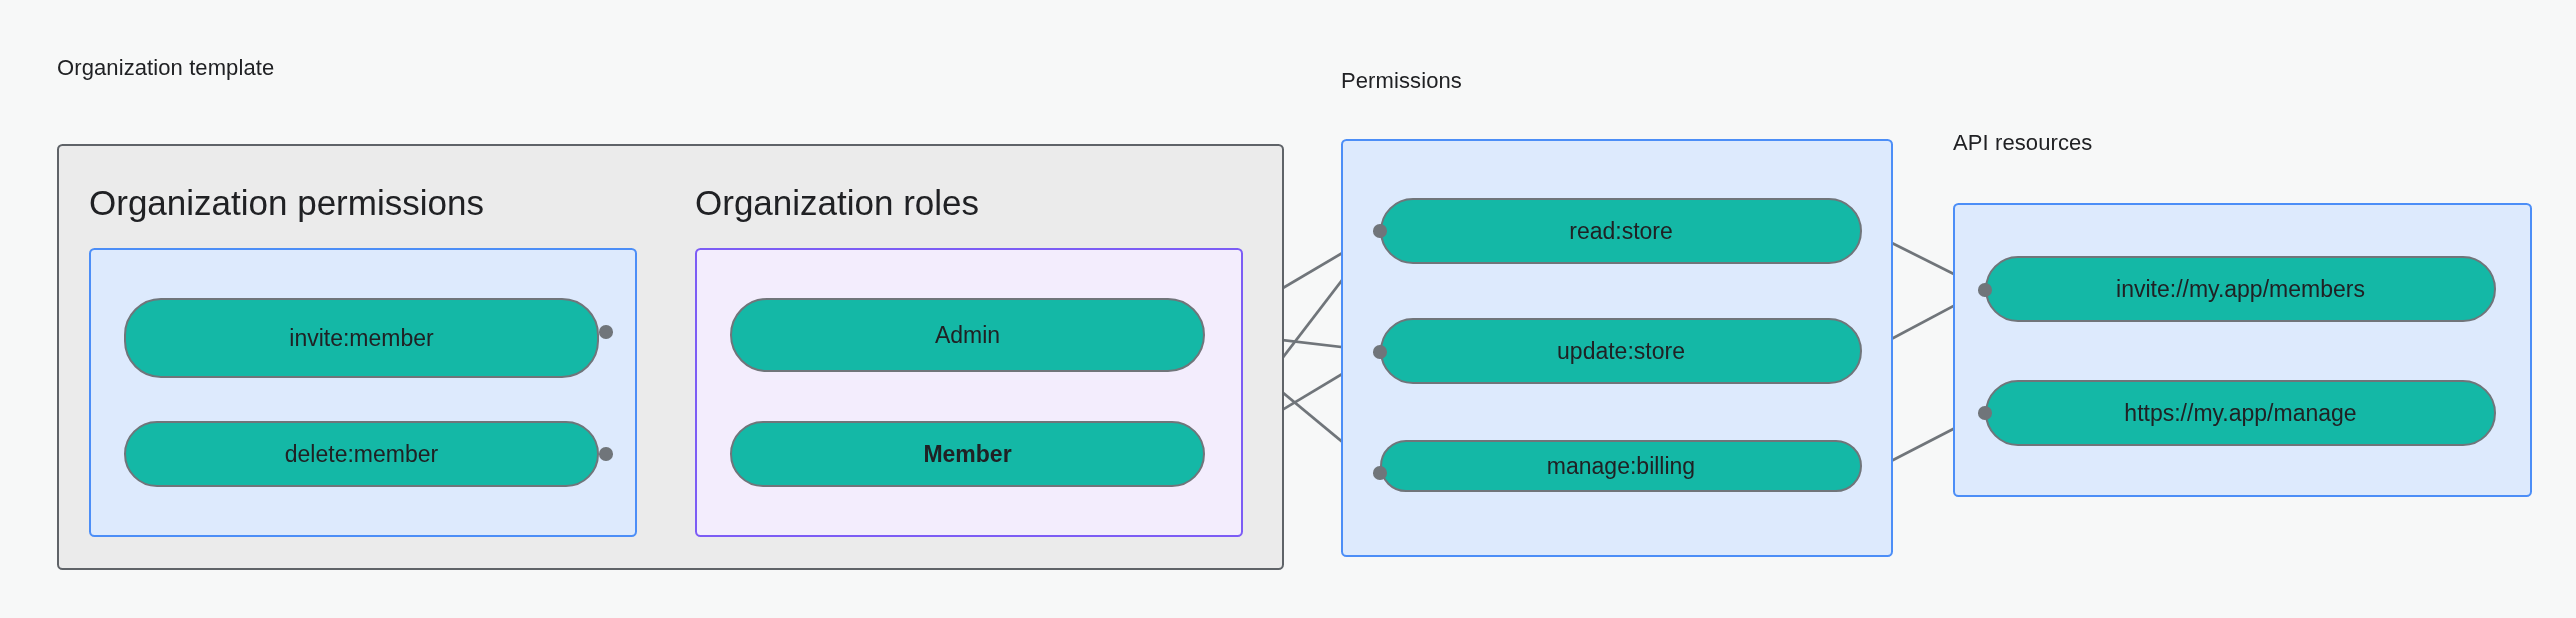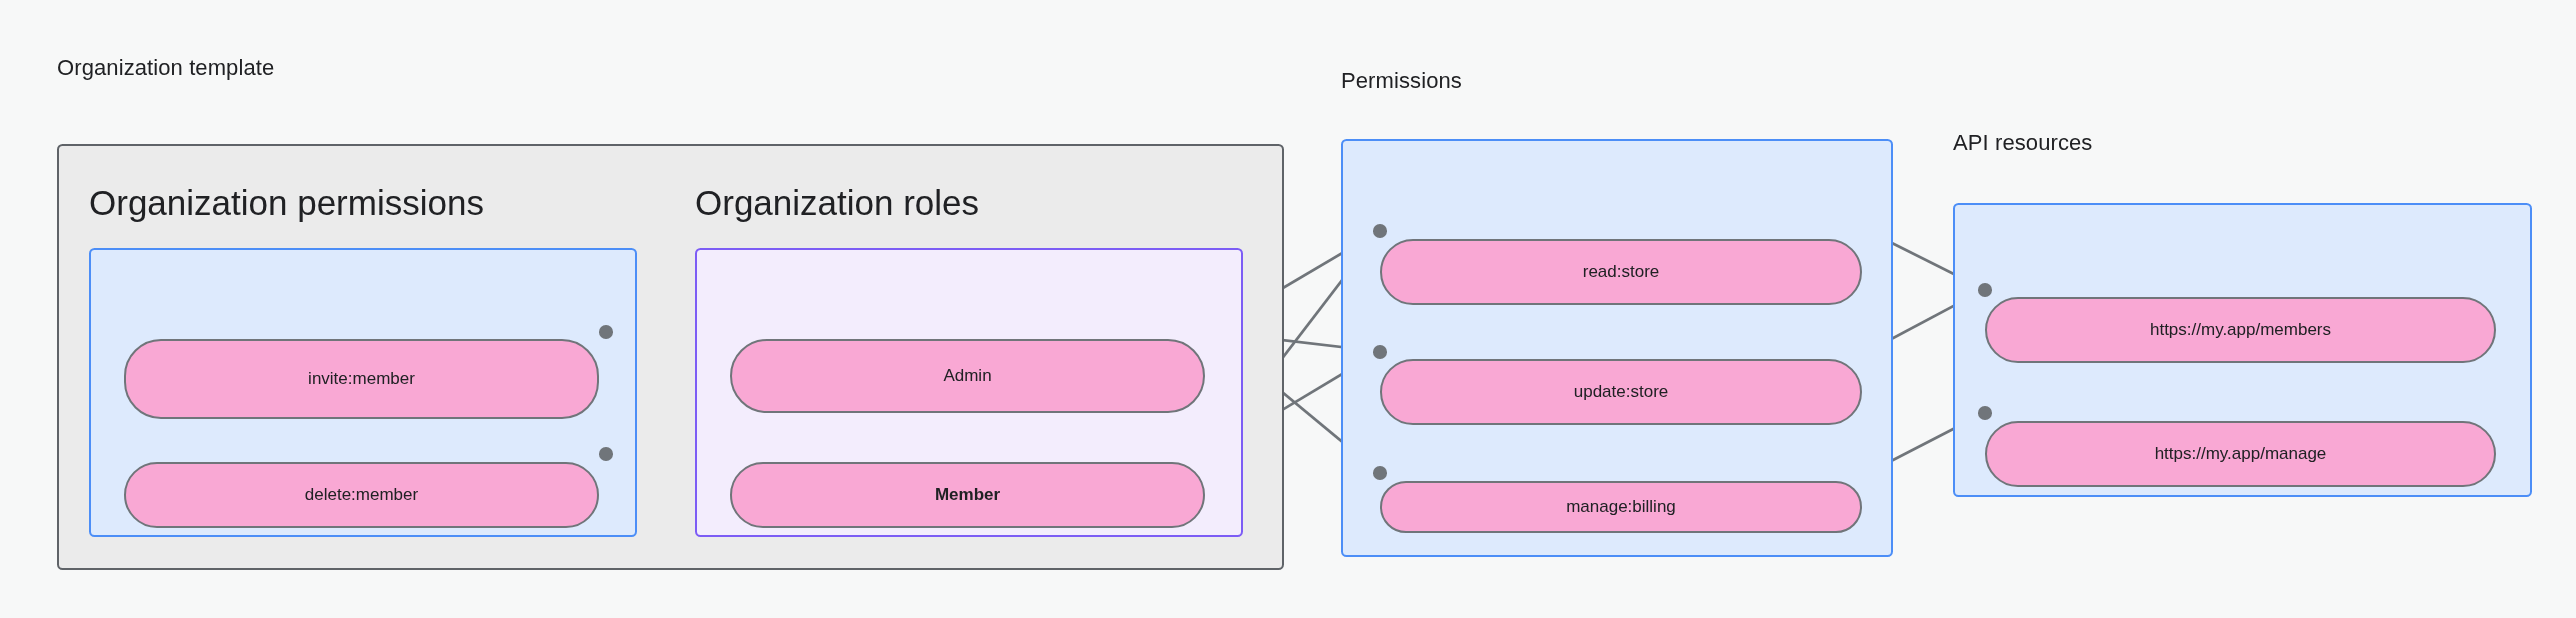--- a/index.html
+++ b/index.html
@@ -71,31 +71,30 @@
     font-size: 35px;
     color: #202124;
     white-space: nowrap;
     z-index: 4;
   }
 
   
   .pill {
     position: absolute;
     box-sizing: border-box;
-    background: #f9a8d4;
+    background: #14b8a6;
     border: 2.7px solid #70757a;
     border-radius: 37px;
     display: flex;
     align-items: center;
     justify-content: center;
-    font-size: 17px;
+    font-size: 23px;
     color: #202124;
     white-space: nowrap;
     z-index: 5;
-    margin-top: 41px;
   }
 
   
   .dot {
     position: absolute;
     width: 13.7px;
     height: 13.7px;
     border-radius: 50%;
     background: #70757a;
     z-index: 6;
@@ -165,20 +164,20 @@
   <div class="pill" style="left:1380px; top:318px; width:482px; height:66px;">update:store</div>
   <div class="dot" style="left:1373px; top:345px;"></div>
 
   <div class="pill" style="left:1380px; top:440px; width:482px; height:52px;">manage:billing</div>
   <div class="dot" style="left:1373px; top:466px;"></div>
 
   <div class="group-title" style="left:1953px; top:130px;">API resources</div>
 
   <div class="container-box blue" style="left:1953px; top:203px; width:575px; height:290px;"></div>
 
-  <div class="pill" style="left:1985px; top:256px; width:511px; height:66px;">https://my.app/members</div>
+  <div class="pill" style="left:1985px; top:256px; width:511px; height:66px;">invite://my.app/members</div>
   <div class="dot" style="left:1978px; top:283px;"></div>
 
   <div class="pill" style="left:1985px; top:380px; width:511px; height:66px;">https://my.app/manage</div>
   <div class="dot" style="left:1978px; top:406px;"></div>
 
 </div>
 
 
 </body></html>

